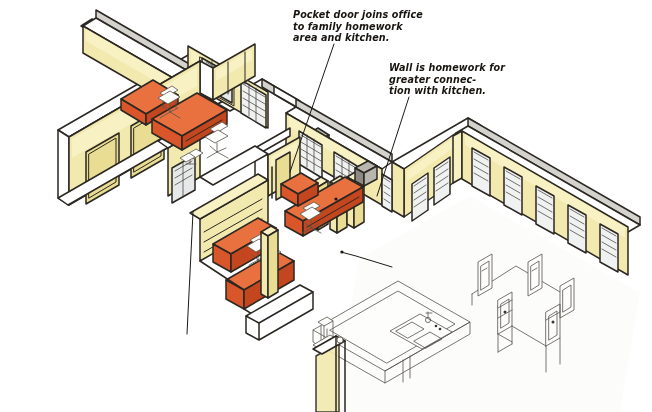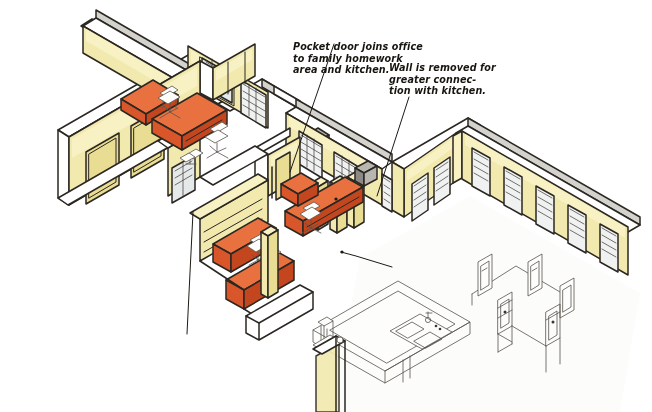--- a/index.html
+++ b/index.html
@@ -3,21 +3,21 @@
 <meta charset="utf-8">
 <style>
   html,body{margin:0;padding:0;background:#ffffff;}
   body{width:652px;height:412px;overflow:hidden;
        font-family:"DejaVu Sans","Liberation Sans",sans-serif;}
   #stage{position:relative;width:652px;height:412px;background:#fff;}
   #art{position:absolute;left:0;top:0;width:652px;height:412px;}
   .anno{position:absolute;font-style:italic;font-weight:600;
         font-size:9.6px;line-height:11.6px;color:#18140f;
         letter-spacing:.1px;white-space:pre;}
-  #anno-pocket{left:293px;top:9px;margin-top:32px;}
+  #anno-pocket{left:293px;top:9px;}
   #anno-wall{left:389px;top:62px;}
   #anno-columns{left:394px;top:236px;}
   #anno-closet{left:97px;top:338px;}
 </style>
 </head>
 <body>
 
 <div id="stage">
 
   <svg id="art" viewBox="0 0 652 412">
@@ -421,19 +421,19 @@
       <circle cx="342" cy="252" r="1.6" fill="#1d1a15"></circle>
       <circle cx="336" cy="199" r="1.6" fill="#1d1a15"></circle>
     </g>
 
   </svg>
 
   <div class="anno" id="anno-pocket">Pocket door joins office
 to family homework
 area and kitchen.</div>
 
-  <div class="anno" id="anno-wall">Wall is removed for
+  <div class="anno" id="anno-wall">Wall is homework for
 greater connec-
 tion with kitchen.</div>
 
 
 
 </div>
 
 </body></html>

